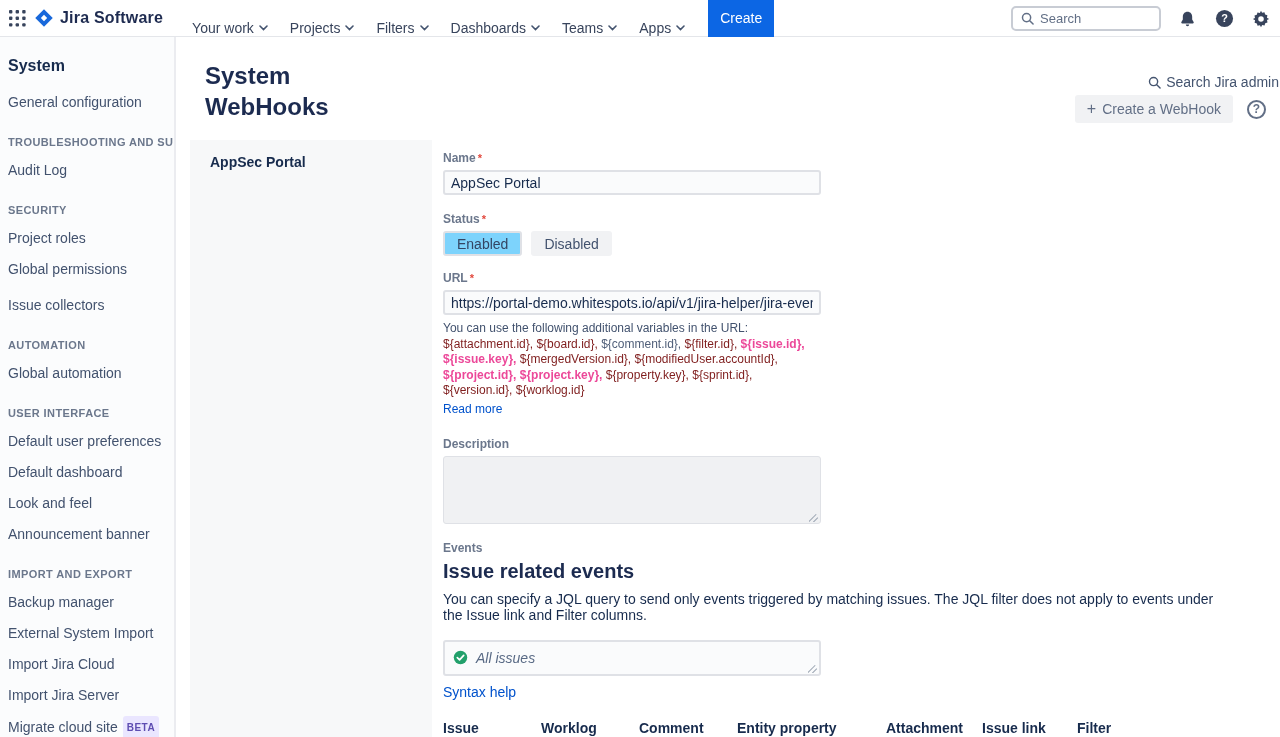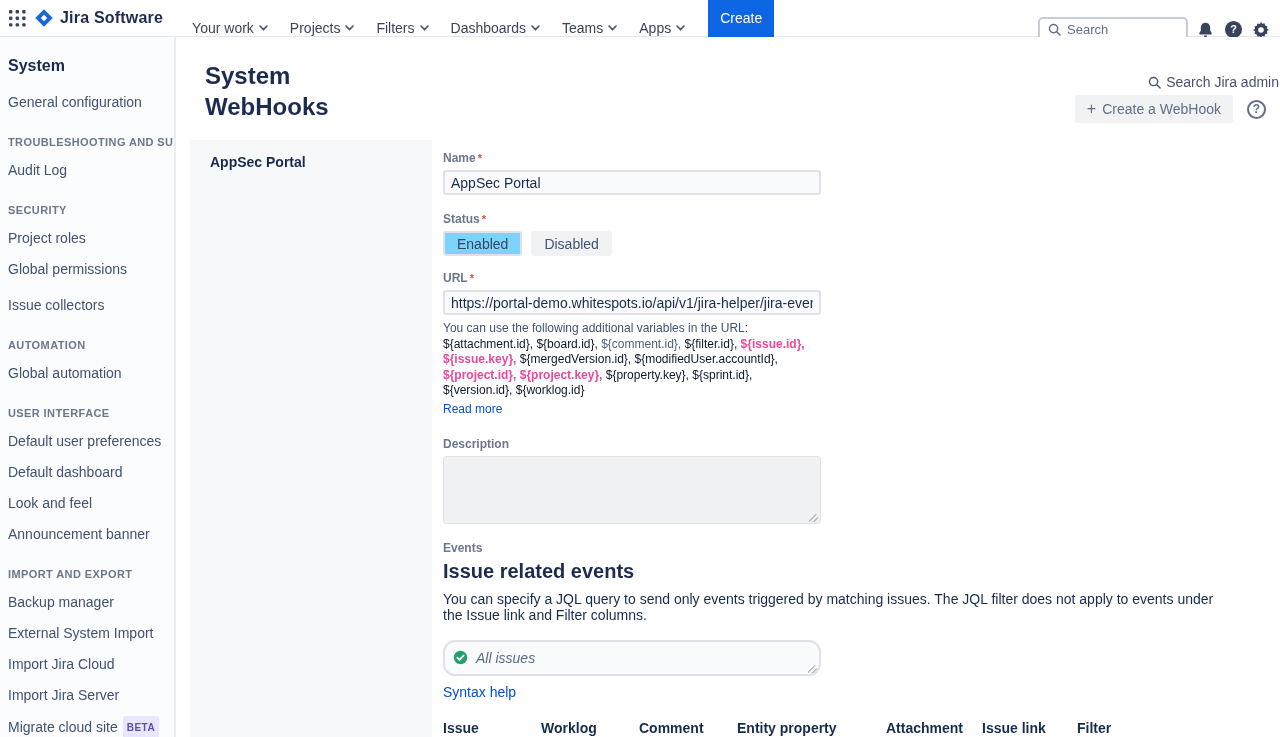--- a/index.html
+++ b/index.html
@@ -10,21 +10,21 @@
   .navbar { position:absolute; left:0; top:0; width:1280px; height:37px;
     background:#fff; border-bottom:1px solid #e4e6ea; display:flex; align-items:center; }
   .nav-left { display:flex; align-items:center; height:100%; }
   .appgrid { width:34px; height:100%; display:flex; align-items:center; justify-content:center; cursor:pointer; }
   .logo { display:flex; align-items:center; gap:6px; margin-right:18px; cursor:pointer; }
   .logo-text { font-size:16px; font-weight:700; color:#1e2b50; letter-spacing:.2px; }
   .nav-item { display:flex; align-items:center; gap:5px; padding:0 11px; height:100%;
     font-size:14px; font-weight:500; color:#38445c; cursor:pointer; white-space:nowrap;margin-top:20px; }
   .btn-create { background:#0c66e4; color:#fff; font-size:14px; font-weight:500;
     border:none; border-radius:3px; padding:14px 12px; margin-left:12px; cursor:pointer; }
-  .nav-right { position:absolute; right:8px; top:11px; height:37px; display:flex; align-items:center; gap:6px; }
+  .nav-right { position:absolute; right:8px; top:0; height:37px; display:flex; align-items:center; gap:15px; }
   .searchbox { width:150px; height:25px; border:2px solid #c8ccd4; border-radius:5px;
     display:flex; align-items:center; gap:6px; padding:0 8px; background:#fff; }
   .searchbox input { border:none; outline:none; width:100px; font-size:13px;
     font-family:"Liberation Sans", sans-serif; color:#44546f; background:transparent; }
   .searchbox input::placeholder { color:#626f86; }
   .nav-icon { width:22px; height:22px; display:flex; align-items:center; justify-content:center; cursor:pointer; }
 
   
   .sidebar { position:absolute; left:0; top:37px; width:176px; height:700px;
     background:#fbfcfd; border-right:2px solid #ebecf0; padding:20px 8px 0 8px; overflow:hidden; }
@@ -59,34 +59,34 @@
   .f-input { width:378px; height:25px; background:#fafbfc; border:2px solid #dfe1e6; border-radius:3px;
     font-size:14px; color:#172b4d; padding:0 6px; font-family:"Liberation Sans", sans-serif;
     white-space:nowrap; overflow:hidden; }
   .gap16 { height:17px; } .gap15 { height:15px; }
   .seg-row { display:flex; gap:9px; }
   .seg-on { background:#7dd3fc; border:2px solid #dfe1e6; border-radius:3px; padding:2px 12px;
     font-size:14px; color:#344563; font-family:"Liberation Sans", sans-serif; cursor:pointer; height:25px; }
   .seg-off { background:#f1f2f4; border:none; border-radius:3px; padding:4px 13px;
     font-size:14px; color:#42526e; font-family:"Liberation Sans", sans-serif; cursor:pointer; height:25px; }
   .url-help { width:382px; font-size:12px; line-height:15.5px; color:#42526e; margin-top:6px; }
-  .v { } .v.m { color:#0f172a;text-align:center; } .v.b { color:#ec4899; font-weight:700;text-align:center; } .v.n { color:#505f79; }
+  .v { } .v.m { color:#7f1d1d;text-align:center; } .v.b { color:#ec4899; font-weight:700;text-align:center; } .v.n { color:#505f79; }
   .link { color:#0052cc; font-size:12px; margin-top:3px; cursor:pointer; display:inline-block; }
   .link14 { font-size:14px; }
   .textarea { width:378px; height:68px; background:#f0f1f3; border:1px solid #dfe1e6; border-radius:3px;
     position:relative; margin-top:2px; }
   .grip { position:absolute; right:1px; bottom:1px; width:10px; height:10px; overflow:hidden; }
   .grip::before { content:""; position:absolute; right:1px; bottom:3px; width:12px; height:1px;
     background:#9aa4b2; transform:rotate(-45deg); }
   .grip::after { content:""; position:absolute; right:0px; bottom:1px; width:8px; height:1px;
     background:#9aa4b2; transform:rotate(-45deg); }
   .events-label { margin-top:17px; }
   .events-heading { font-size:20px; font-weight:600; color:#1c2b50; margin-top:1px; }
   .events-desc { font-size:14px; color:#172b4d; margin-top:8px; width:790px; }
-  .jql-box { width:378px; height:36px; background:#fafbfc; border:2px solid #dfe1e6; border-radius:12px;
+  .jql-box { width:378px; height:36px; background:#fafbfc; border:2px solid #dfe1e6; border-radius:3px;
     position:relative; margin-top:17px; display:flex; align-items:center; gap:8px; padding:0 8px; }
   .jql-ph { font-style:italic; font-size:14px; color:#596a85; }
   .syntax { margin-top:8px; }
   .grid { display:flex; margin-top:19px; }
   .col { flex:none; }
   .col:nth-child(1){ width:98px; } .col:nth-child(2){ width:98px; } .col:nth-child(3){ width:98px; }
   .col:nth-child(4){ width:149px; } .col:nth-child(5){ width:96px; } .col:nth-child(6){ width:95px; }
   .col:nth-child(7){ width:90px; }
   .col-h { font-size:14px; font-weight:700; color:#172b4d; margin-bottom:16px; }
   svg { display:block; }

